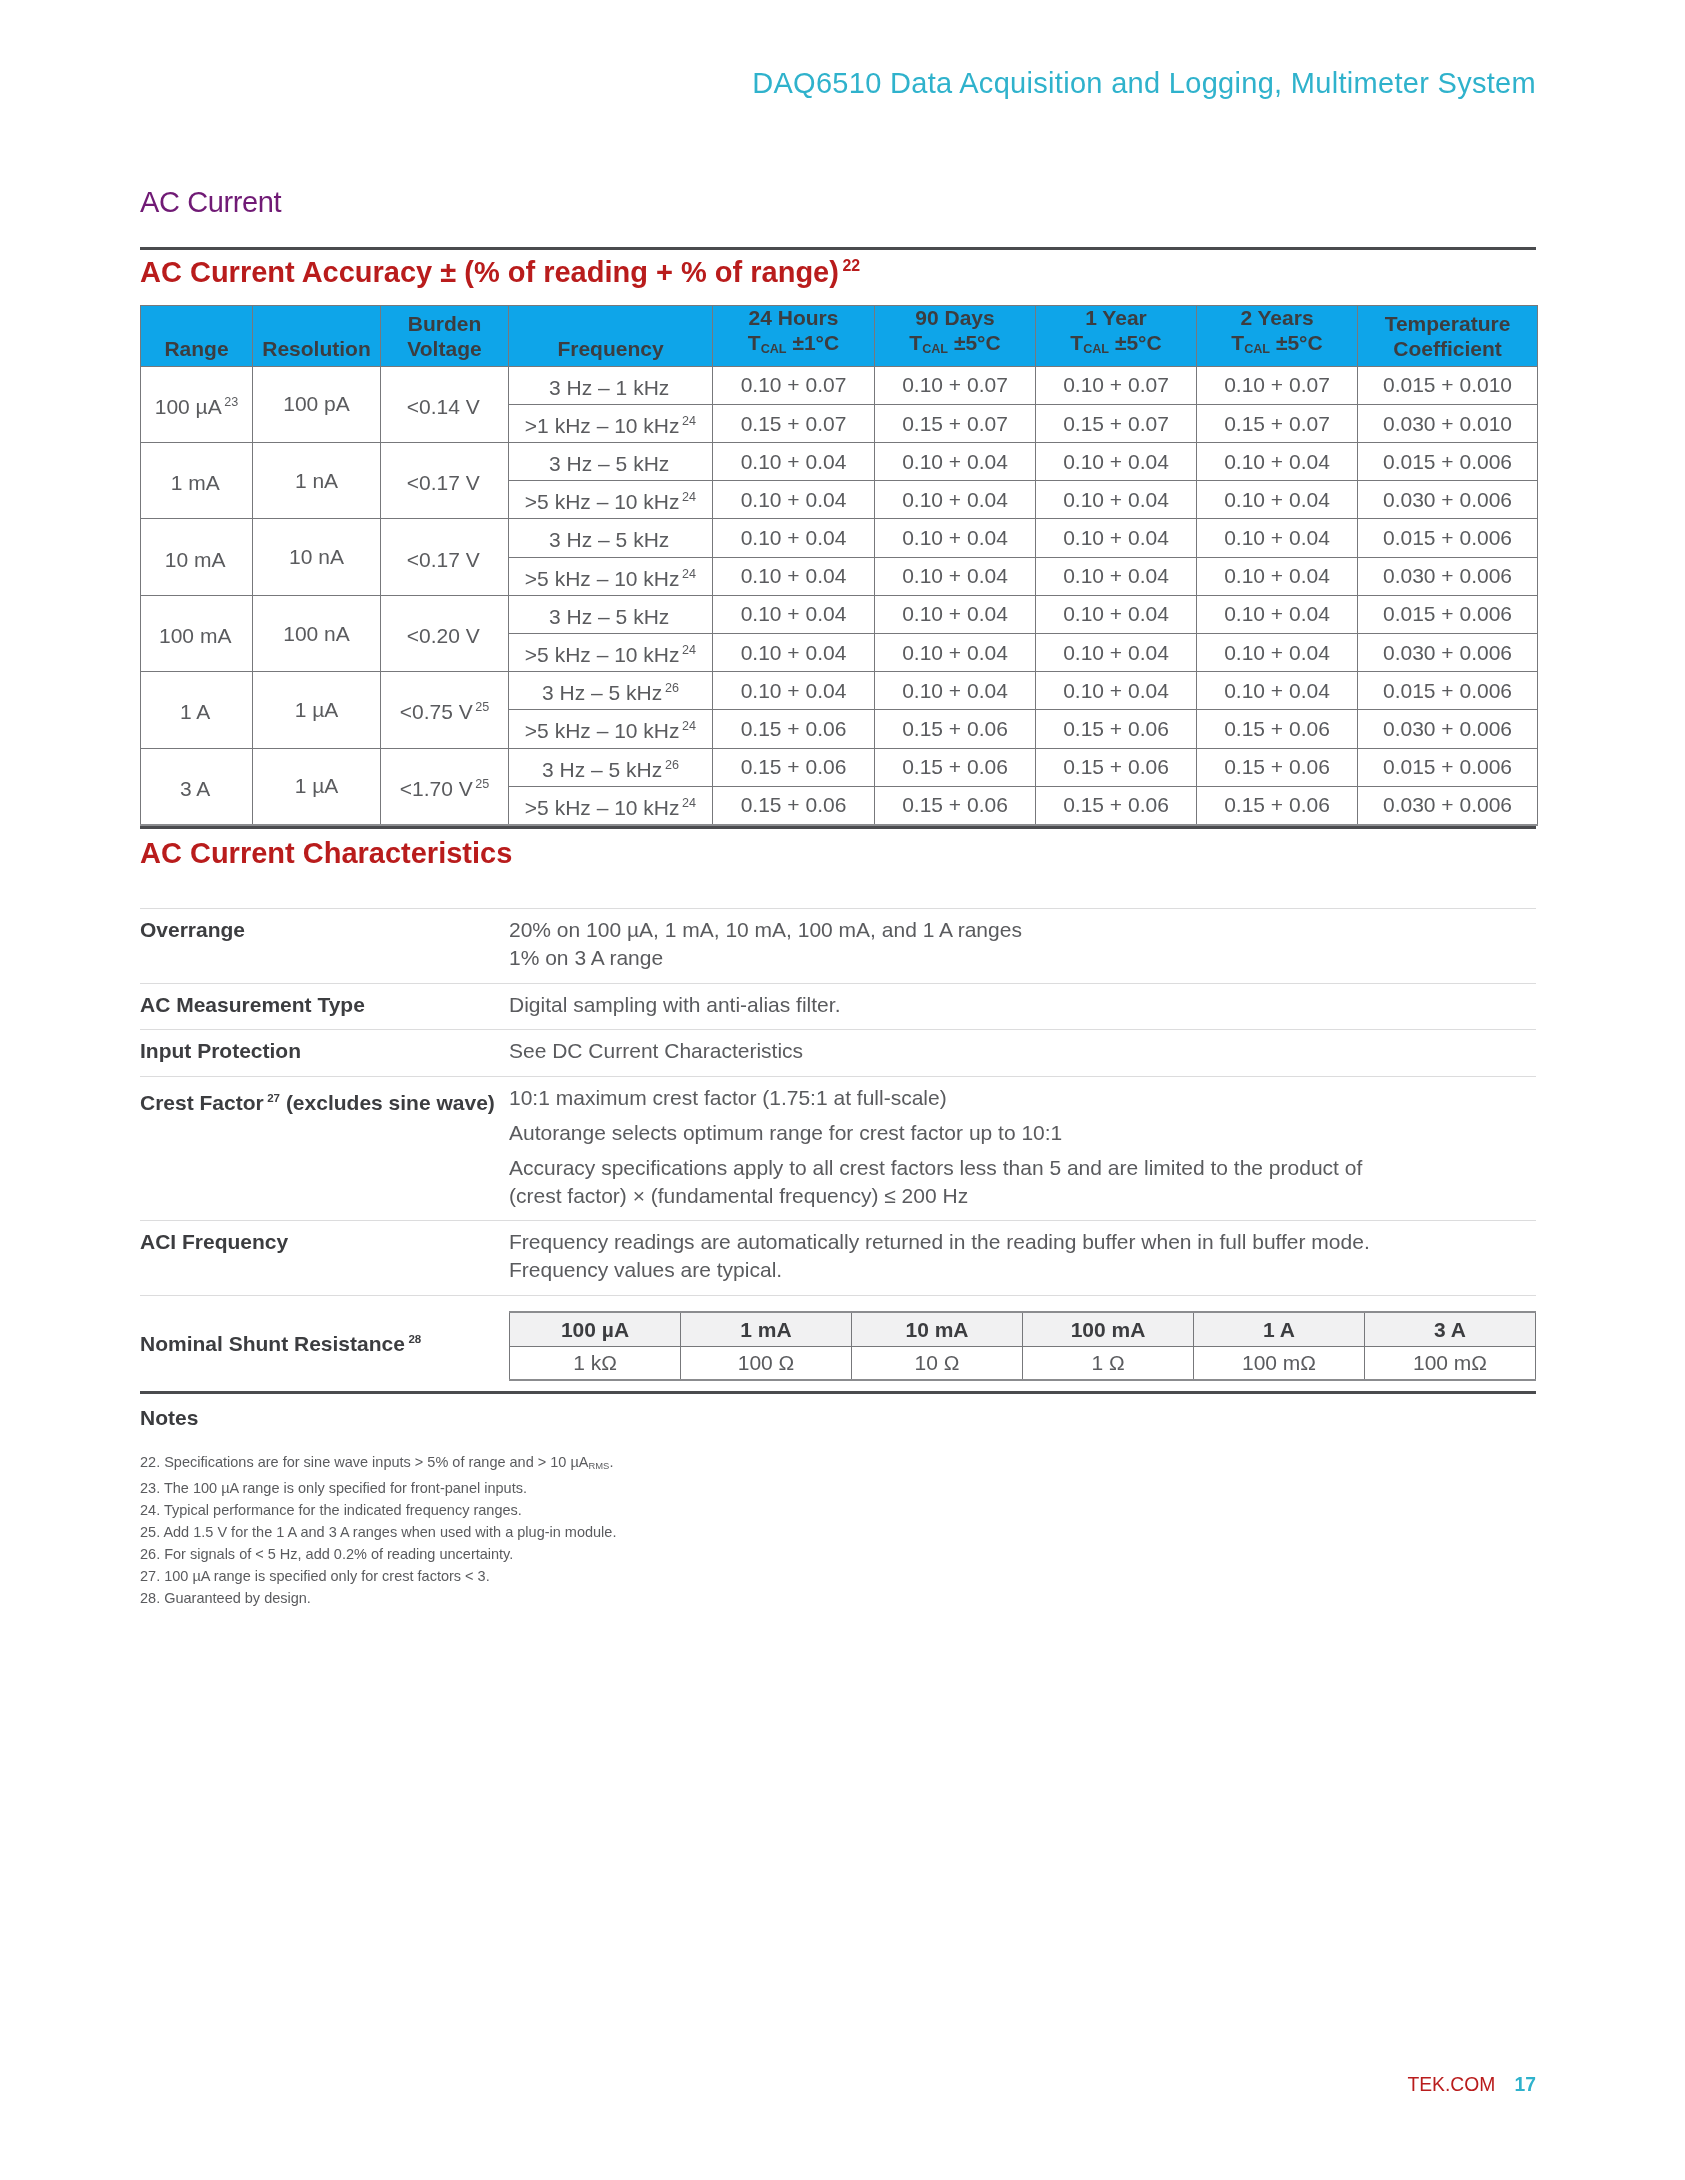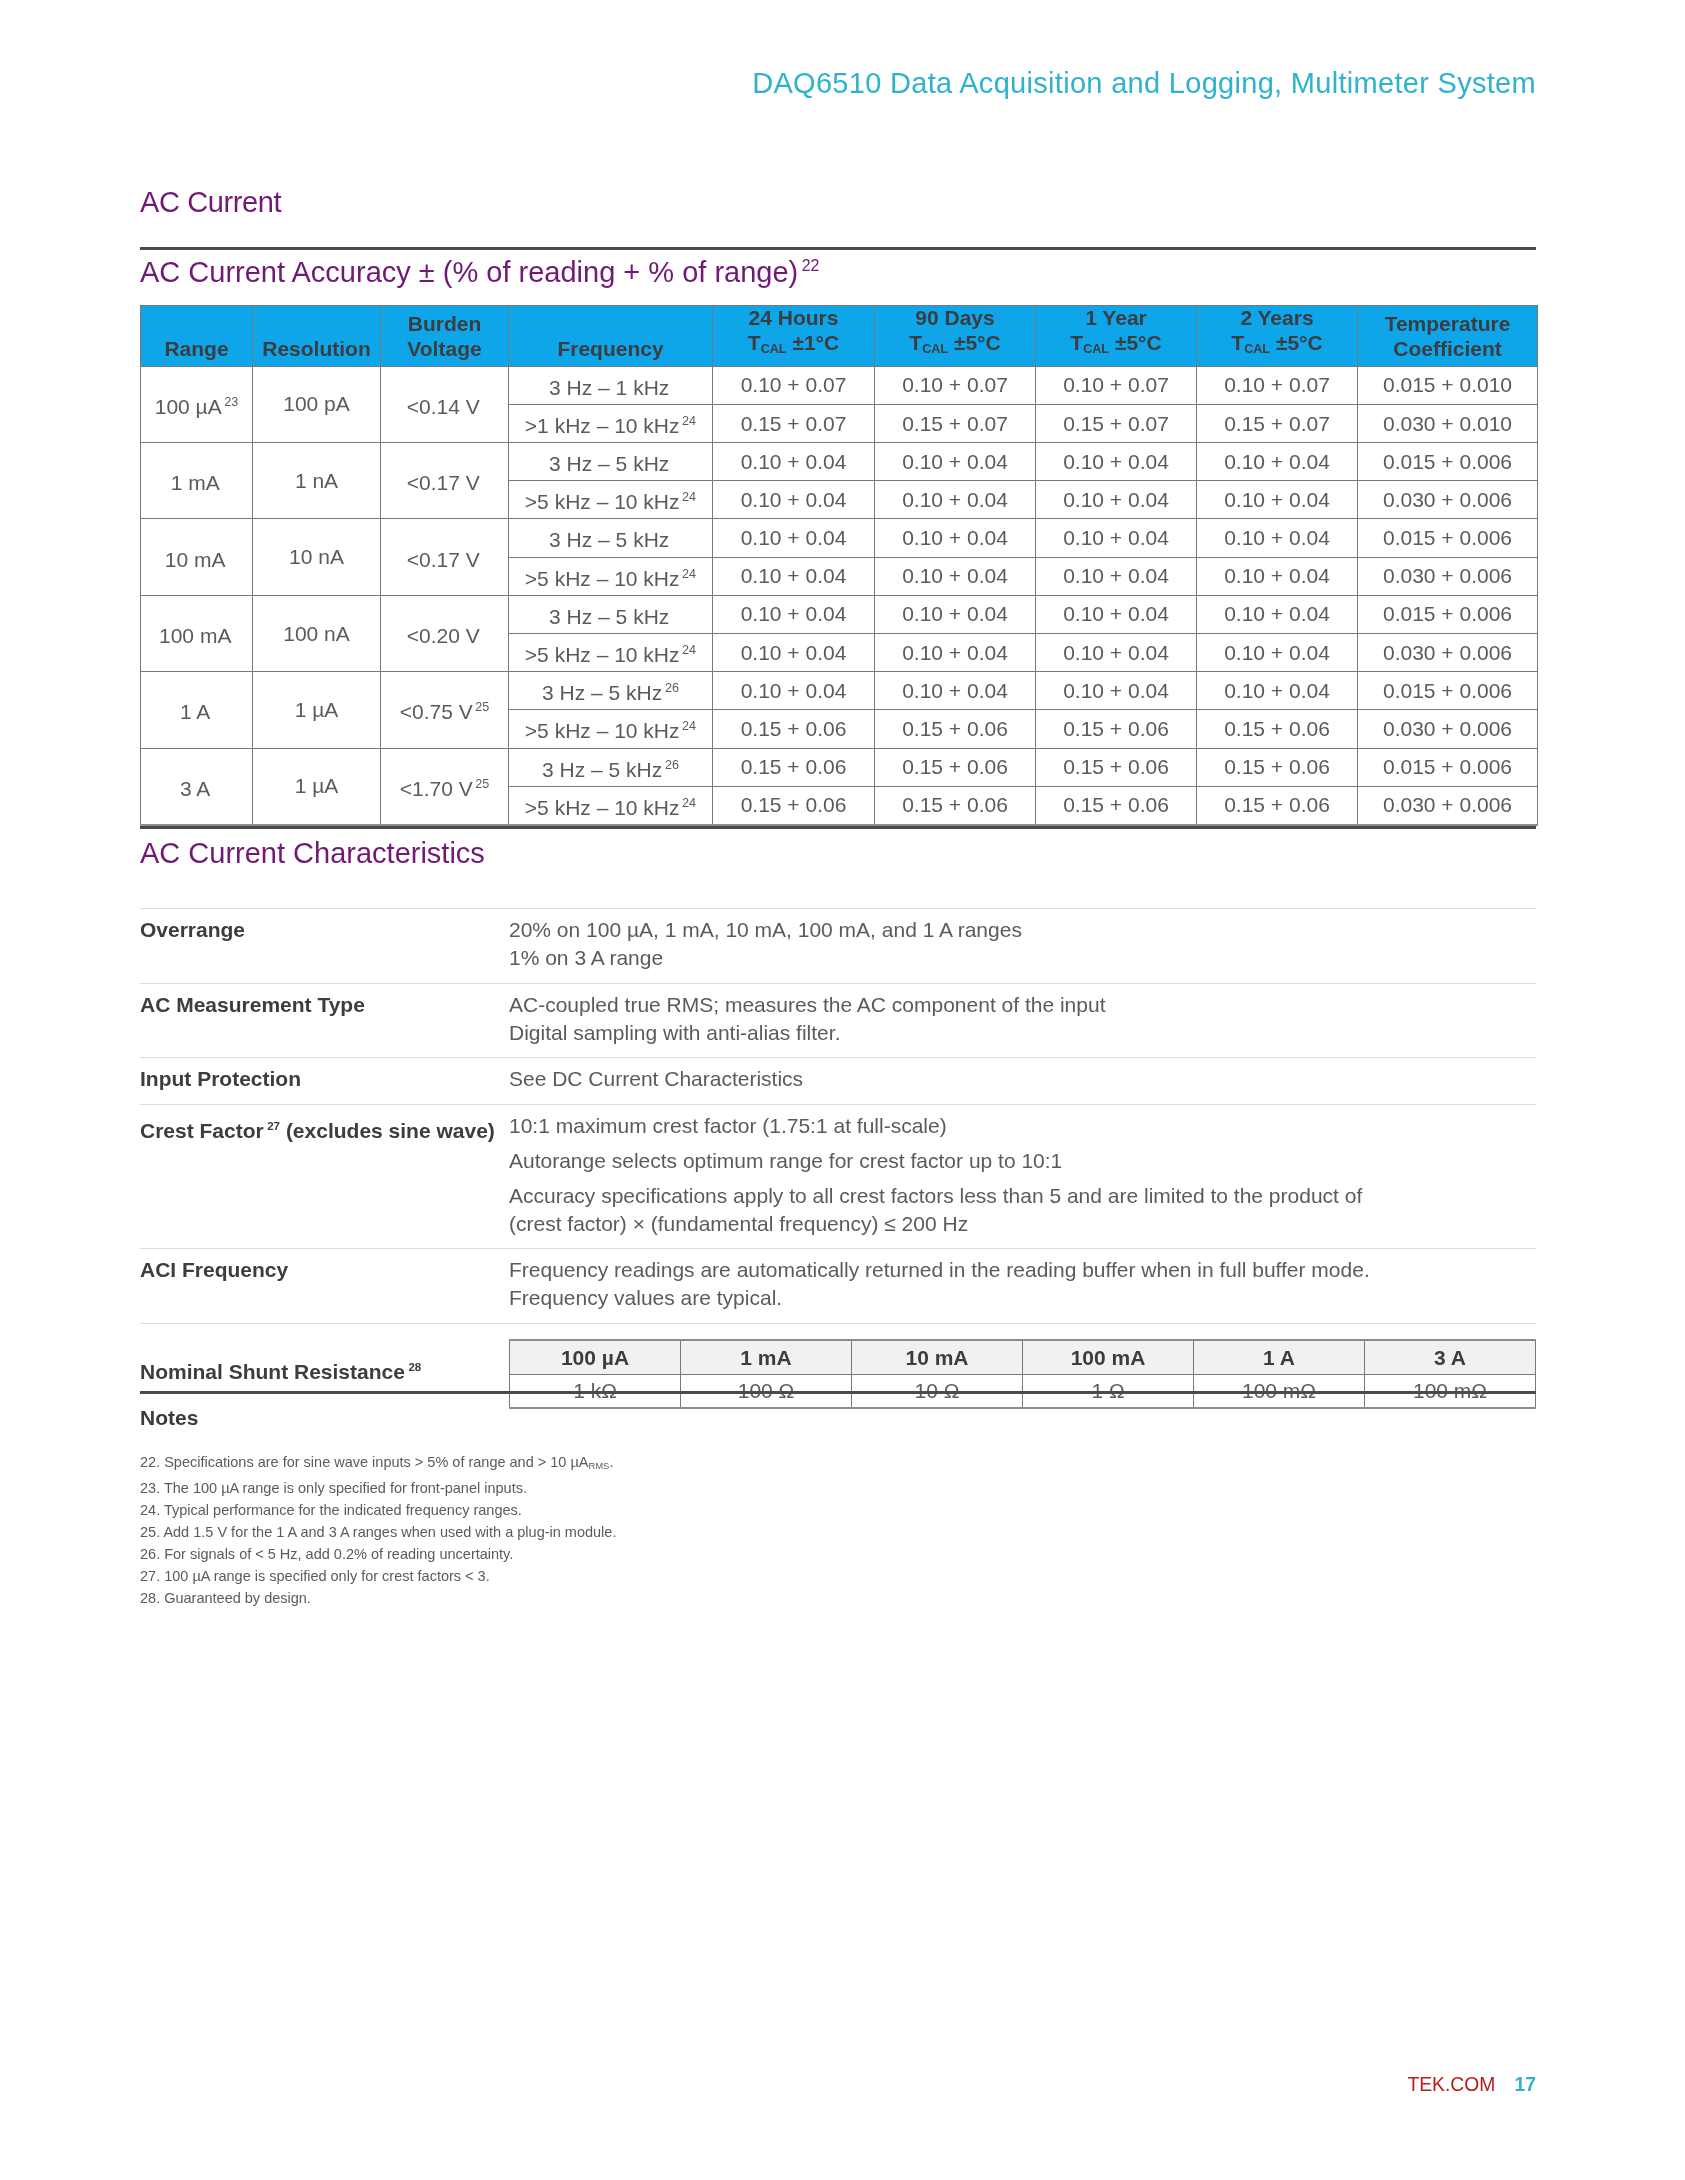--- a/index.html
+++ b/index.html
@@ -17,21 +17,21 @@
       font-size: 29px; color: #2fb2cc; letter-spacing: 0.3px; white-space: nowrap;
     }
     .section-title {
       position: absolute; left: 0; top: 186px;
       font-size: 29px; color: #701a75; font-weight: normal; letter-spacing: -0.4px;
     }
     .rule-dark { position: absolute; left: 0; width: 1396px; height: 2.6px; background: #4a4b4e; }
 
     .sub-title {
       position: absolute; left: 0;
-      font-size: 29px; font-weight: normal; color: #701a75;
+      font-size: 29px; font-weight: bold; color: #b91c1c;
     }
     .sub-title sup, .lbl sup { font-size: 0.55em; vertical-align: 0.7em; margin-left: 3.5px; }
 
     
     table.acc {
       position: absolute; left: 0; top: 305px; width: 1396px;
       border-collapse: collapse; table-layout: fixed;
       font-size: 21px; color: #5a5b5e;
     }
     table.acc th, table.acc td { border: 1.3px solid #77787b; text-align: center; }
@@ -248,21 +248,20 @@
     <div class="char-row">
       <div class="lbl">Overrange</div>
       <div class="val">
         <p>20% on 100 µA, 1 mA, 10 mA, 100 mA, and 1 A ranges</p>
         <p>1% on 3 A range</p>
       </div>
     </div>
     <div class="char-row">
       <div class="lbl">AC Measurement Type</div>
       <div class="val">
-        <p>AC-coupled true RMS; measures the AC component of the input</p>
         <p>Digital sampling with anti-alias filter.</p>
       </div>
     </div>
     <div class="char-row">
       <div class="lbl">Input Protection</div>
       <div class="val">
         <p>See DC Current Characteristics</p>
       </div>
     </div>
     <div class="char-row">

